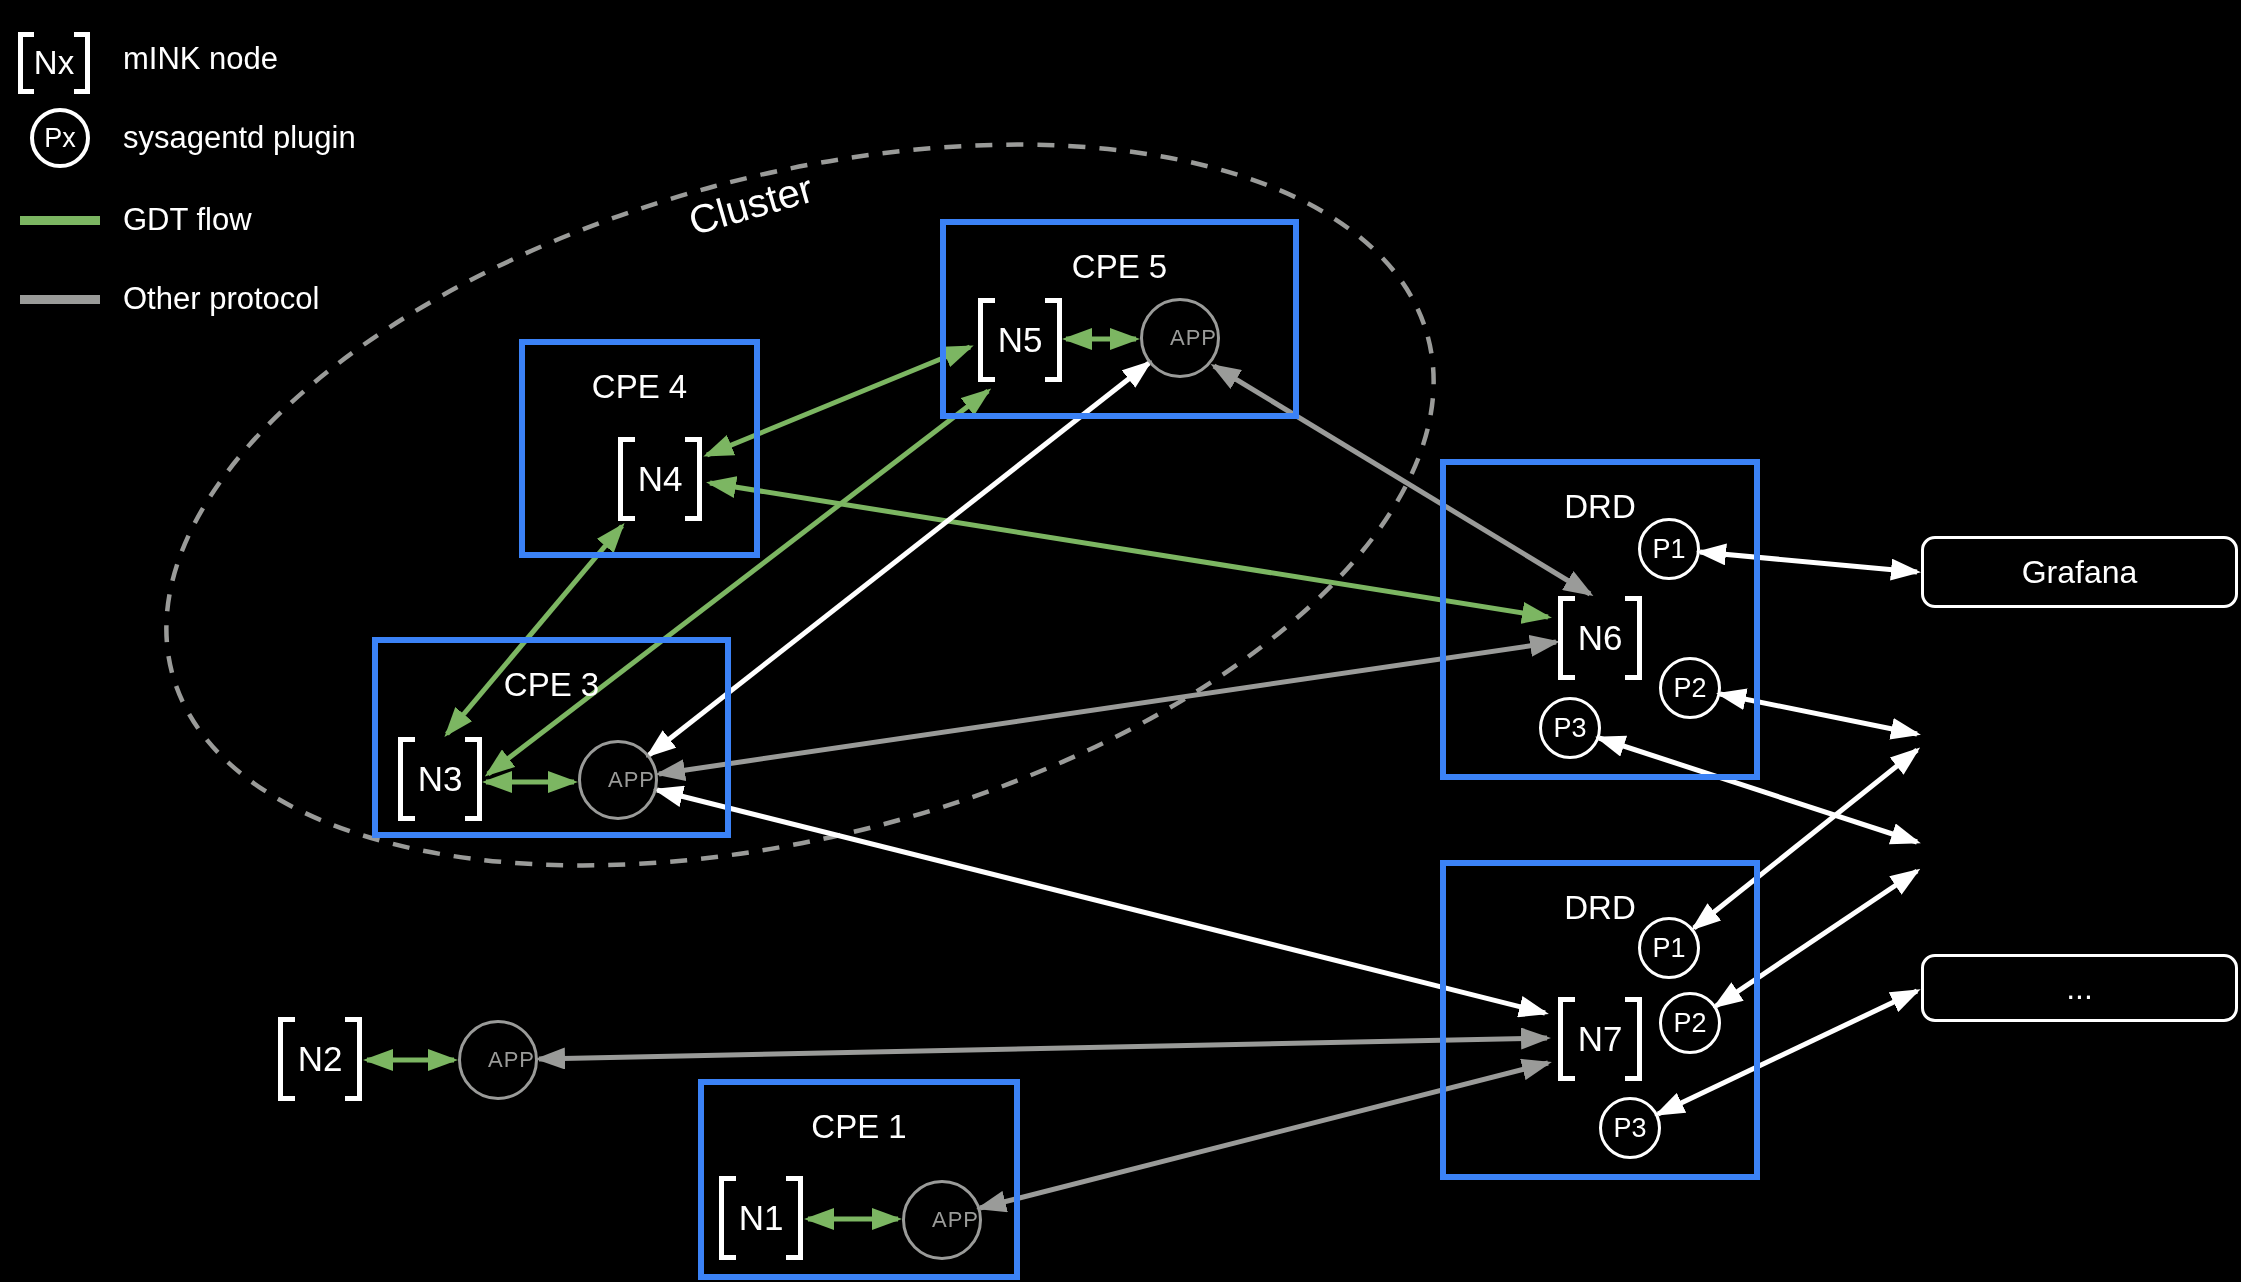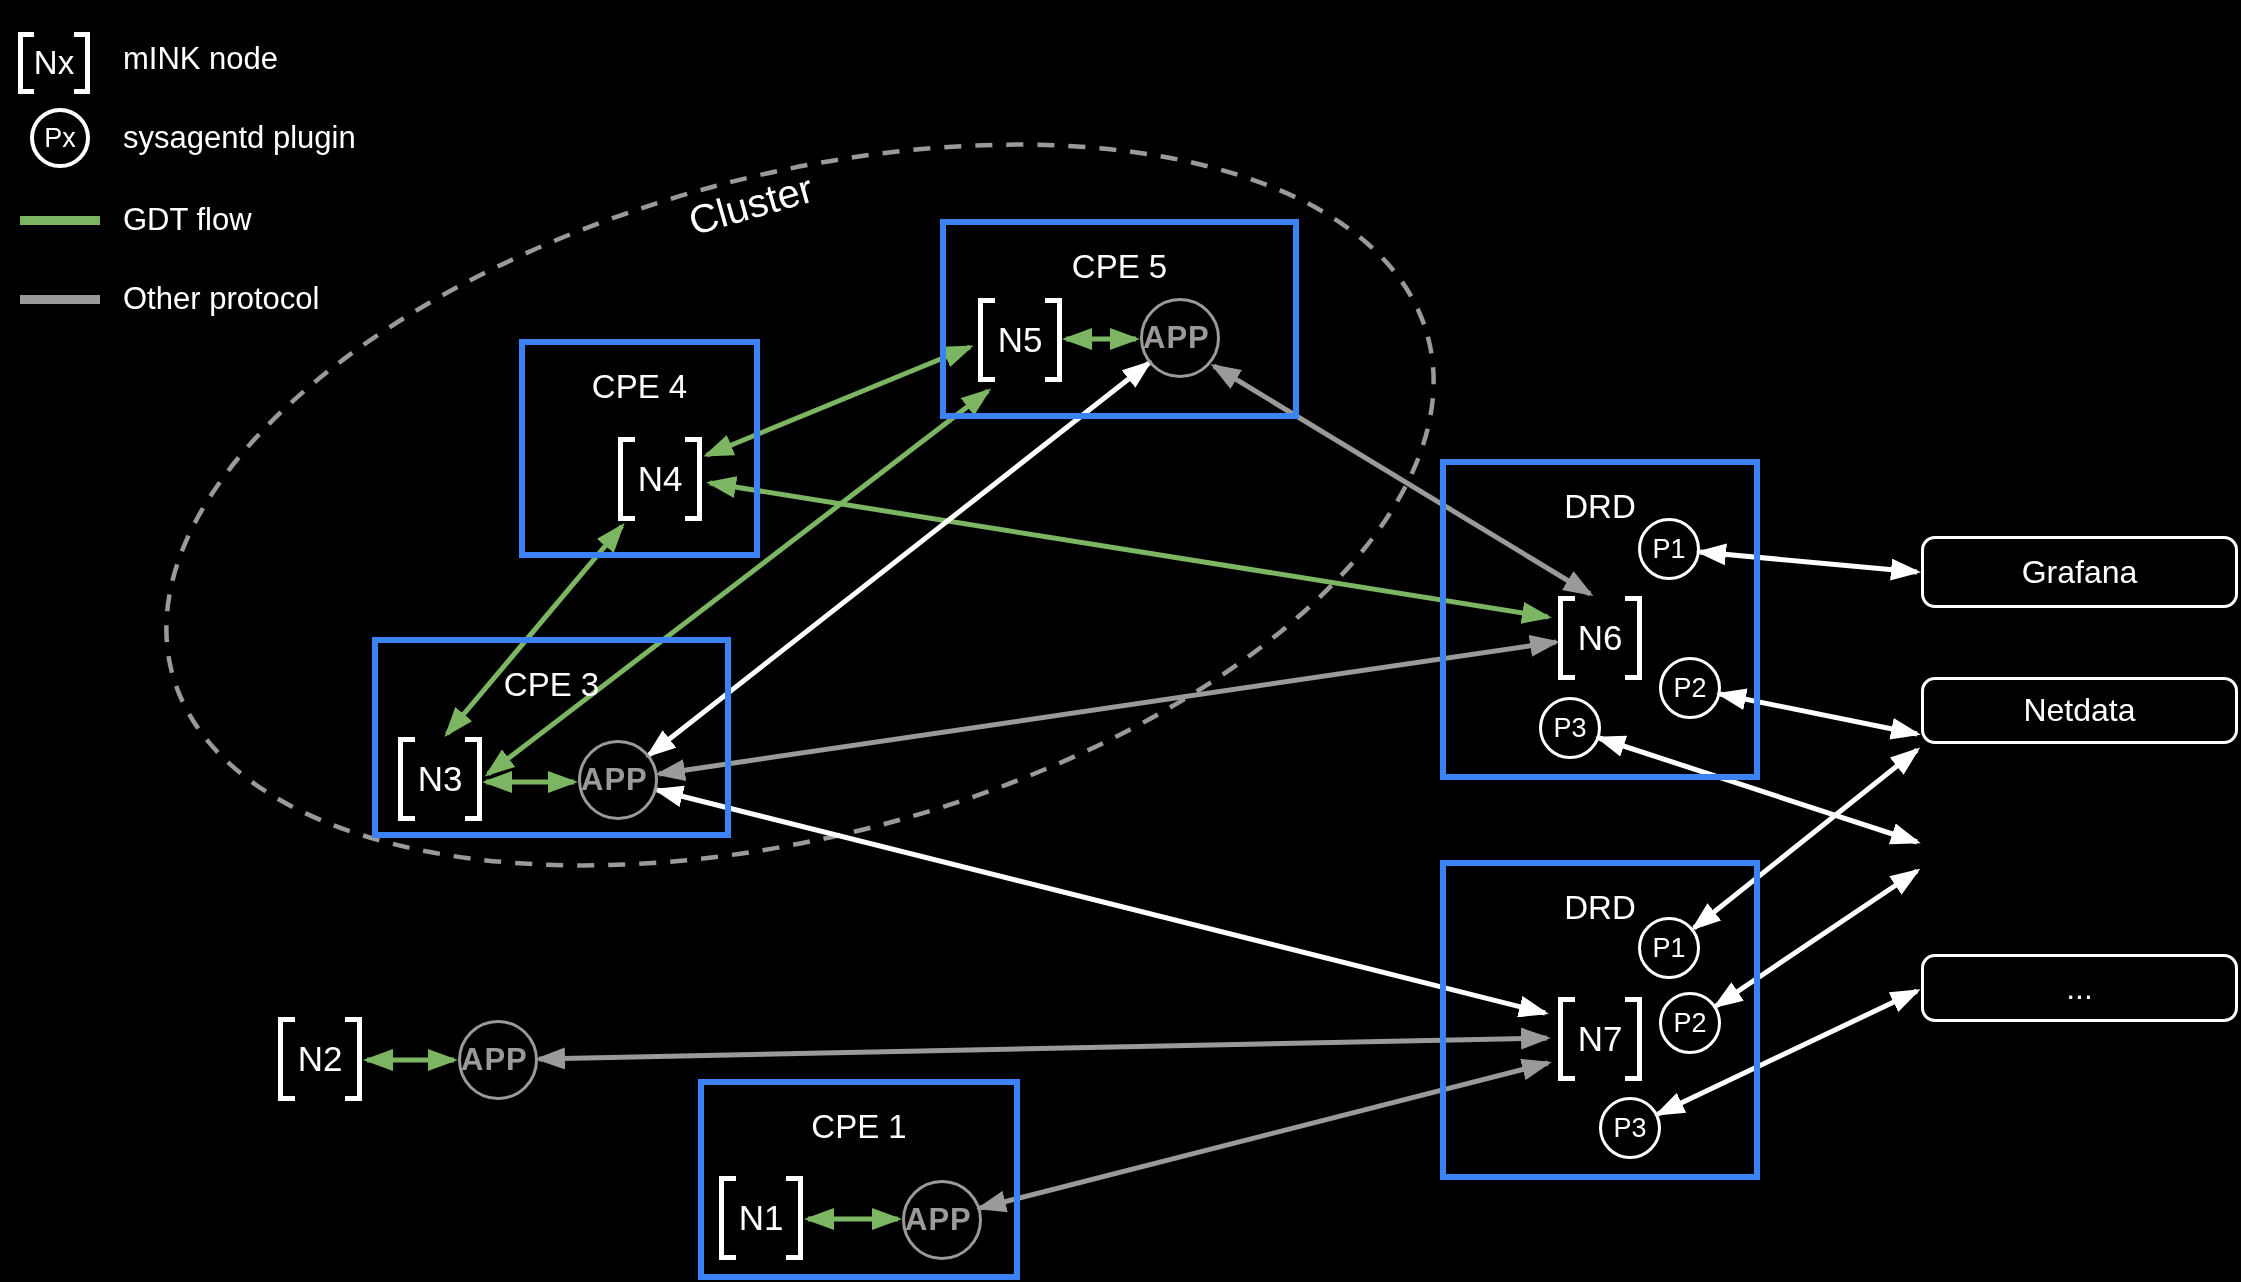--- a/index.html
+++ b/index.html
@@ -19,22 +19,22 @@
   
   .bracket{position:absolute;width:84px;height:84px;box-sizing:border-box;}
   .bracket .bl,.bracket .br{position:absolute;top:0;bottom:0;width:17px;box-sizing:border-box;}
   .bracket .bl{left:0;border-left:5px solid #fff;border-top:5px solid #fff;border-bottom:5px solid #fff;}
   .bracket .br{right:0;border-right:5px solid #fff;border-top:5px solid #fff;border-bottom:5px solid #fff;}
   .bracket .nlabel{position:absolute;left:0;top:0;width:100%;height:100%;
     display:flex;align-items:center;justify-content:center;font-size:35px;color:#fff;}
 
   
   .app-circle{position:absolute;width:80px;height:80px;border-radius:50%;box-sizing:border-box;
-    border:3px solid var(--gray);display:flex;align-items:center;justify-content:flex-start;
-    font-size:31px;letter-spacing:1px;color:var(--gray);font-weight:bold;}
+    border:3px solid var(--gray);display:flex;align-items:center;justify-content:flex-end;
+    font-size:22px;letter-spacing:1px;color:var(--gray);}
   .p-circle{position:absolute;width:62px;height:62px;border-radius:50%;box-sizing:border-box;
     border:3px solid #fff;display:flex;align-items:center;justify-content:center;
     font-size:27px;color:#fff;}
 
   
   .legend-bracket{position:absolute;left:18px;top:32px;width:72px;height:62px;}
   .legend-bracket .bl,.legend-bracket .br{position:absolute;top:0;bottom:0;width:16px;box-sizing:border-box;}
   .legend-bracket .bl{left:0;border-left:5px solid #fff;border-top:5px solid #fff;border-bottom:5px solid #fff;}
   .legend-bracket .br{right:0;border-right:5px solid #fff;border-top:5px solid #fff;border-bottom:5px solid #fff;}
   .legend-bracket .nlabel{position:absolute;left:0;top:0;width:100%;height:100%;
@@ -200,20 +200,17 @@
   <div class="p-circle" style="left:1659px;top:992px;">
     <span>P2</span>
   </div>
   <div class="p-circle" style="left:1599px;top:1097px;">
     <span>P3</span>
   </div>
 
   <div class="rbox" style="left:1921px;top:536px;width:317px;height:72px;">
     <span>Grafana</span>
   </div>
-  <div class="rbox" style="left:1921px;top:677px;width:317px;height:67px;">
-    <span>Netdata</span>
-  </div>
   <div class="rbox" style="left:1921px;top:954px;width:317px;height:68px;">
     <span>...</span>
   </div>
 
 </div>
 
 </body></html>

